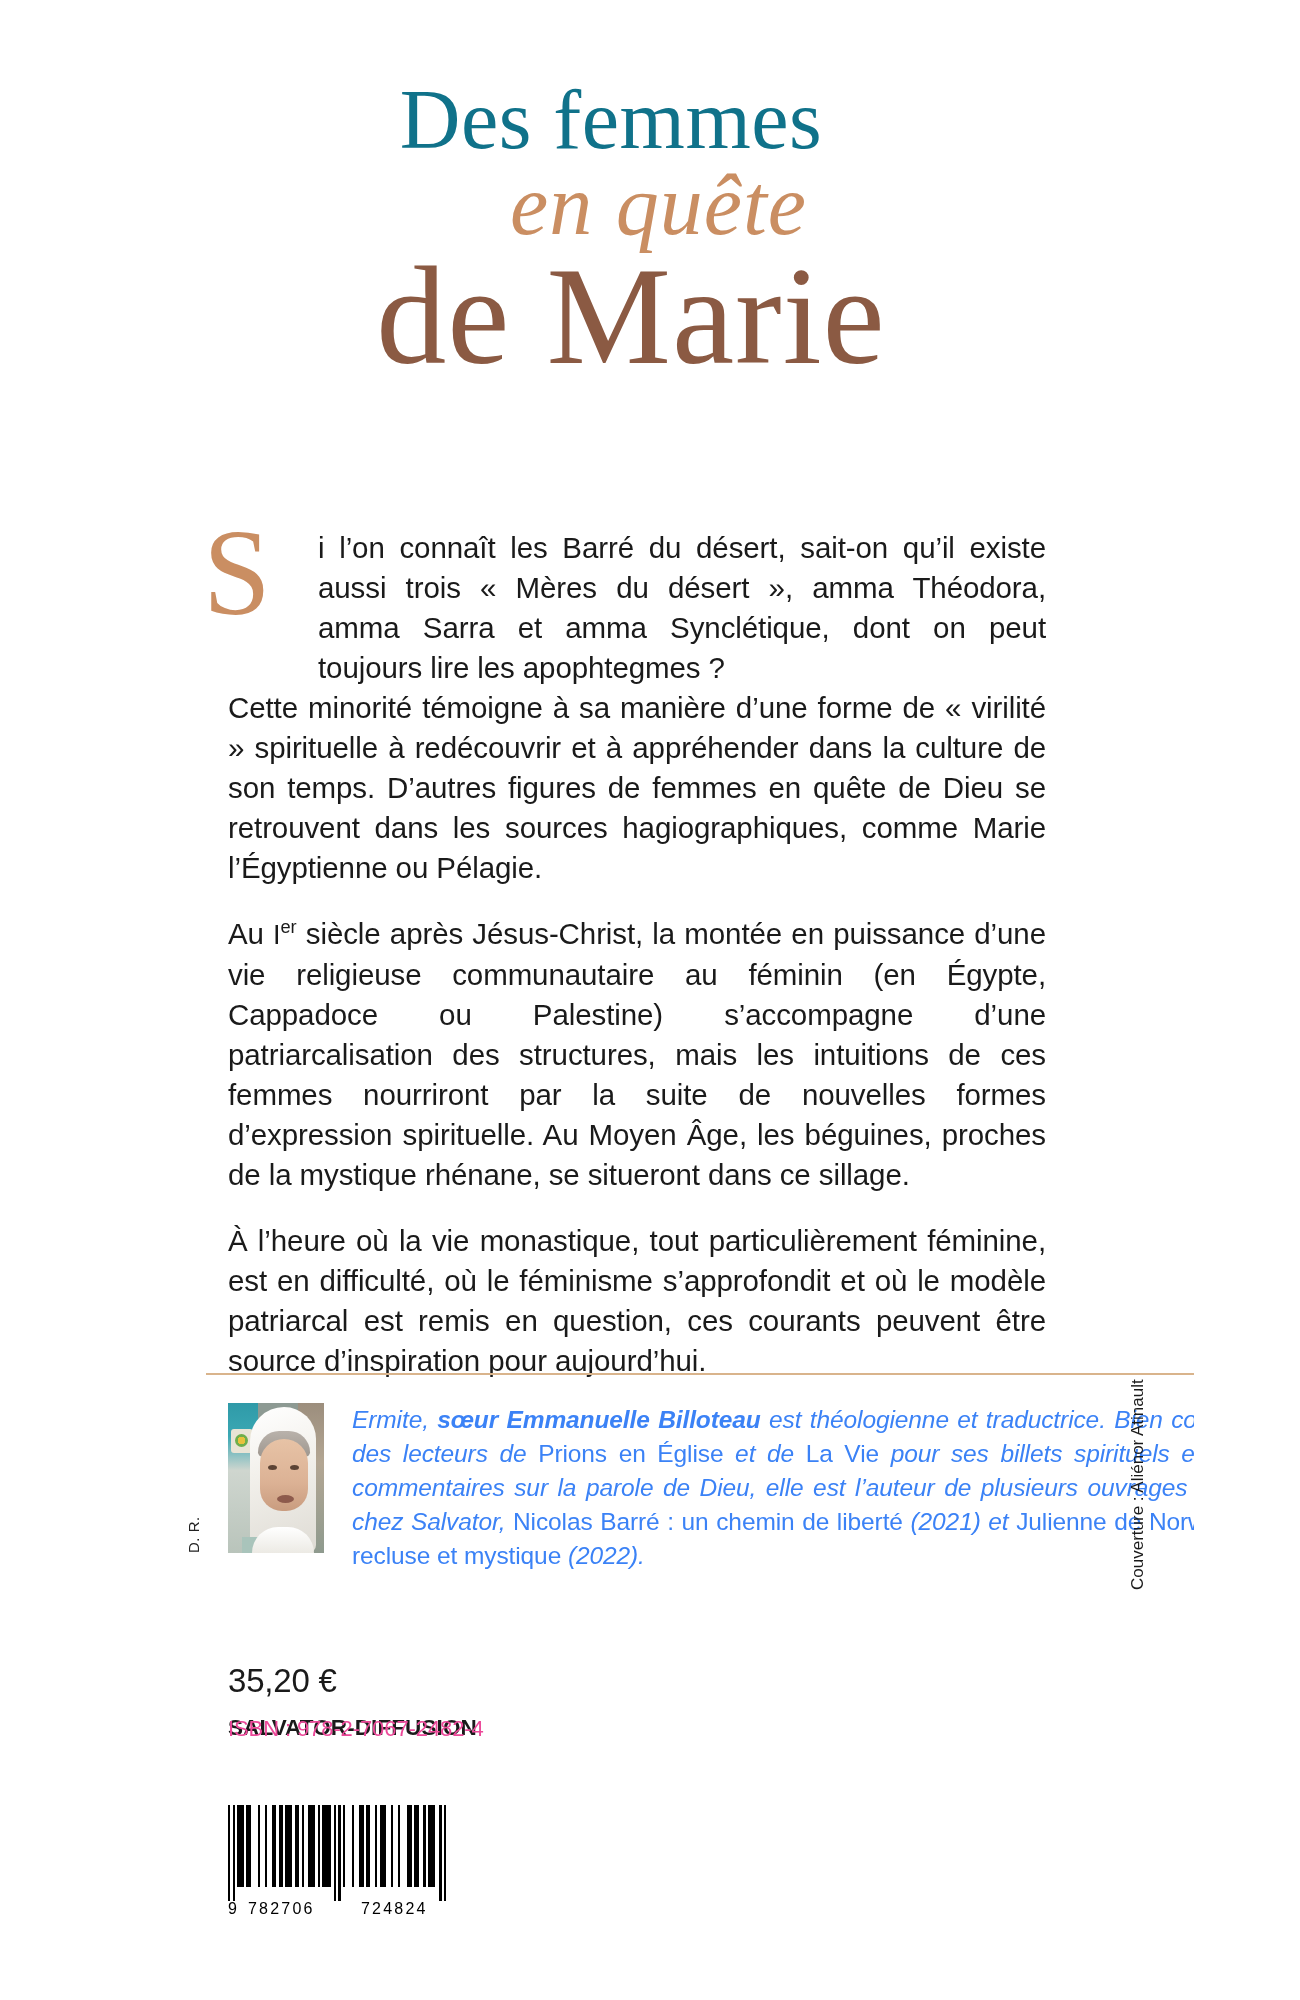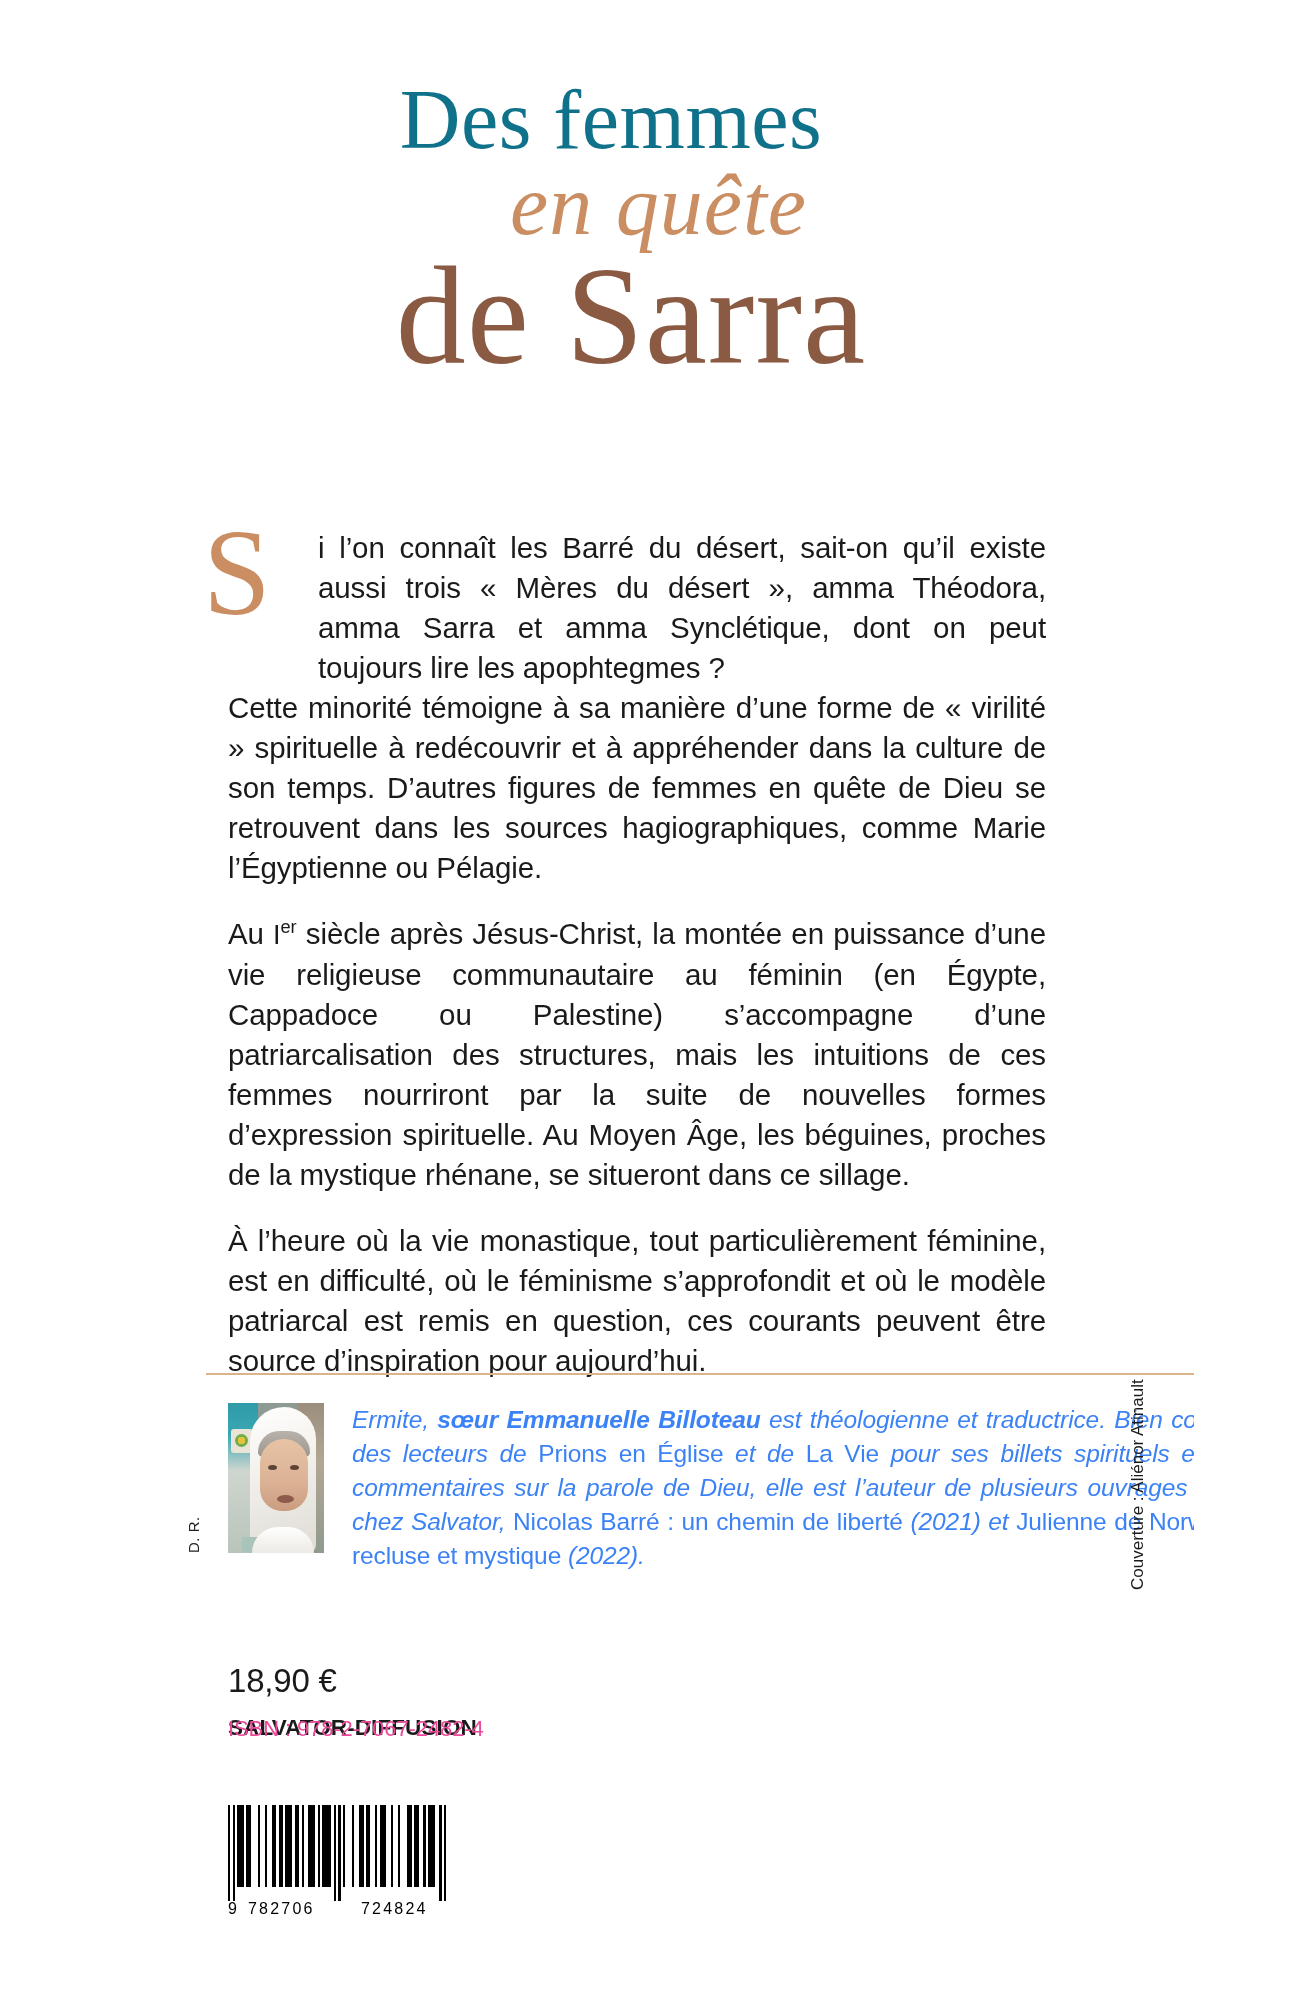--- a/index.html
+++ b/index.html
@@ -342,21 +342,21 @@
   }
 </style>
 </head>
 <body>
 
 <div class="page">
 
   <div class="title-block">
     <div class="title-line1">Des femmes</div>
     <div class="title-line2">en quête</div>
-    <div class="title-line3">de Sarra</div>
+    <div class="title-line3">de Marie</div>
   </div>
 
   <div class="body-copy">
 
     <p class="para para-first">
       <span class="dropcap">S</span>
       <span class="hang">
         <span class="hang-line">i l’on connaît les Barré du désert, sait-on qu’il existe aussi trois « Mères du désert », amma Théodora, amma Sarra et amma Synclétique, dont on peut toujours lire les apophtegmes ?</span>
       </span>
       <span>Cette minorité témoigne à sa manière d’une forme de « virilité » spirituelle à redécouvrir et à appréhender dans la culture de son temps. D’autres figures de femmes en quête de Dieu se retrouvent dans les sources hagiographiques, comme Marie l’Égyptienne ou Pélagie.</span>
@@ -385,21 +385,21 @@
       <div class="photo-eye-l"></div>
       <div class="photo-eye-r"></div>
       <div class="photo-mouth"></div>
       <div class="photo-scarf"></div>
       <div class="photo-collar"></div>
     </div>
 
     <div class="bio-text"><span>Ermite, </span><b>sœur Emmanuelle Billoteau</b><span> est théologienne et traductrice. Bien connue des lecteurs de </span><span class="roman">Prions en Église</span><span> et de </span><span class="roman">La Vie</span><span> pour ses billets spirituels et ses commentaires sur la parole de Dieu, elle est l’auteur de plusieurs ouvrages dont, chez Salvator, </span><span class="roman">Nicolas Barré : un chemin de liberté</span><span> (2021) et </span><span class="roman">Julienne de Norwich : recluse et mystique</span><span> (2022).</span></div>
   </div>
 
-  <div class="price">18,90 €</div>
+  <div class="price">35,20 €</div>
   <div class="distributor">SALVATOR-DIFFUSION</div>
   <div class="isbn">ISBN : 978-2-7067-2482-4</div>
 
   <div class="barcode-wrap">
     <div class="barcode-bars" id="barcode-bars">
         <div class="bar" style="width: 2.3px;"></div>
         <div style="width: 2.3px; background: transparent; height: 96px;"></div>
         <div class="bar" style="width: 2.3px;"></div>
         <div style="width: 2.3px; background: transparent; height: 96px;"></div>
         <div class="bar short" style="width: 6.9px;"></div>

